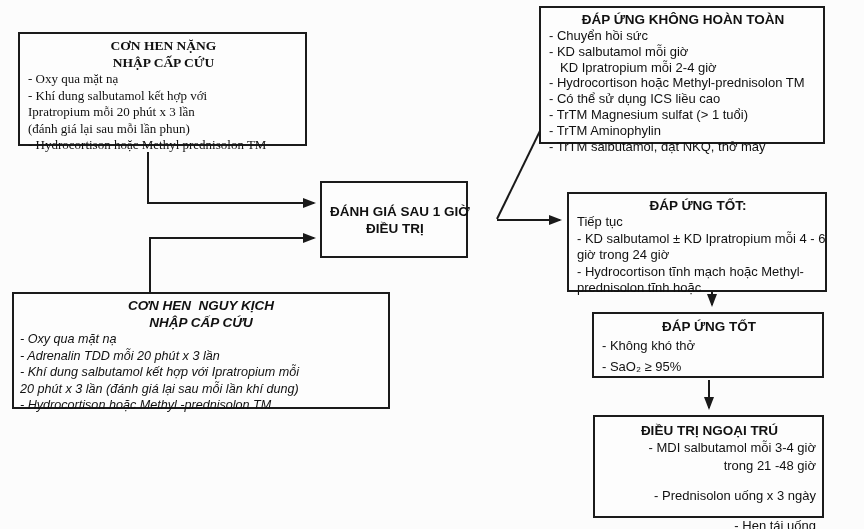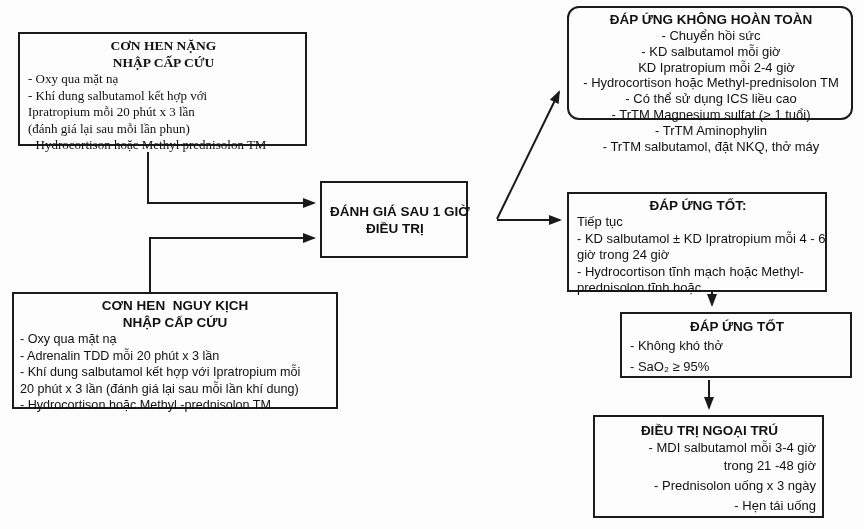--- a/index.html
+++ b/index.html
@@ -13,31 +13,31 @@
   .arrows path{fill:#1a1a1a;}
   .box{
     position:absolute;box-sizing:border-box;
     border:2px solid #1b1b1b;background:#fdfdfd;
     padding:3px 6px 3px 8px;
   }
   .title{font-weight:bold;text-align:center;font-size:13.5px;line-height:17px;white-space:pre;}
   .line{font-size:13px;line-height:16.5px;white-space:pre;}
   .indent{padding-left:11px;}
   .severe{left:18px;top:32px;width:289px;height:114px;font-family:Liberation Serif, serif;}
-  .critical{left:12px;top:292px;width:326px;height:117px;padding-left:6px;}
+  .critical{left:12px;top:292px;width:378px;height:117px;padding-left:6px;font-style:italic;}
   .critical .line{font-size:12.6px;}
   .assess{left:320px;top:181px;width:148px;height:77px;display:flex;flex-direction:column;justify-content:center;}
-  .incomplete{left:567px;top:6px;width:286px;height:114px;border-radius:12px;}
-  .incomplete .line{line-height:15.8px;text-align:center;}
+  .incomplete{left:539px;top:6px;width:286px;height:138px;}
+  .incomplete .line{line-height:15.8px;}
   .good1{left:567px;top:192px;width:260px;height:100px;}
-  .good2{left:592px;top:312px;width:232px;height:66px;padding-top:4px;margin-left:28px;}
+  .good2{left:592px;top:312px;width:232px;height:66px;padding-top:4px;}
   .good2 .line{line-height:21px;}
   .outpatient{left:593px;top:415px;width:231px;height:103px;padding-top:5px;}
   .outpatient .line{line-height:18px;text-align:right;}
-  .outpatient .gap{margin-top:2px;}
+  .outpatient .gap{margin-top:12px;}
 </style>
 </head>
 <body>
 
 <div class="canvas">
 
   <svg class="arrows" viewBox="0 0 864 529">
     <defs>
       <marker id="ah" markerUnits="userSpaceOnUse" markerWidth="16" markerHeight="14" refX="11" refY="5" orient="auto">
         <path d="M0,0 L13,5 L0,10 Z"></path>

